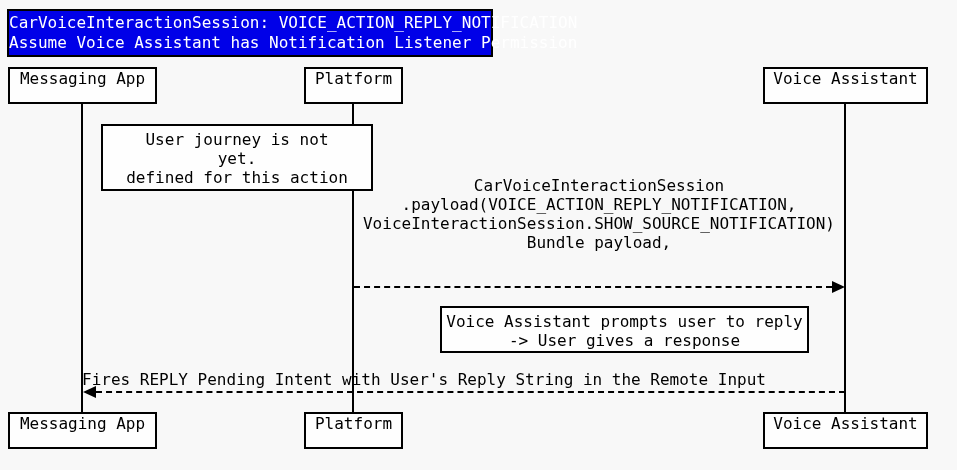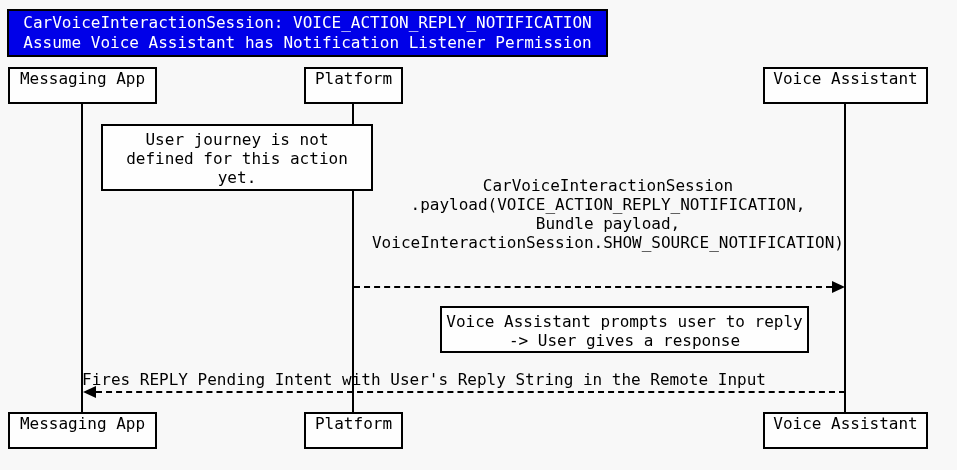--- a/index.html
+++ b/index.html
@@ -13,21 +13,21 @@
     height: 470px;
     background: #f8f8f8;
     font-family: "DejaVu Sans Mono", "Liberation Mono", monospace;
     font-size: 16px;
     color: #000000;
     overflow: hidden;
   }
   .title-box {
     position: absolute;
     left: 7px; top: 9px;
-    width: 601px; height: 48px;
+    width: 486px; height: 48px;
     box-sizing: border-box;
     background: #0000e8;
     border: 2px solid #000000;
     color: #ffffff;
     text-align: center;
     line-height: 20px;
     padding-top: 2px;
     white-space: nowrap;
   }
   .lifeline {
@@ -103,29 +103,29 @@
   </div>
   <div class="actor-box" style="left:304px; top:67px; width:99px;">
     <span>Platform</span>
   </div>
   <div class="actor-box" style="left:763px; top:67px; width:165px;">
     <span>Voice Assistant</span>
   </div>
 
   <div class="note" style="left:101px; top:124px; width:272px; height:67px;">
     <div>User journey is not</div>
+    <div>yet.</div>
     <div>defined for this action</div>
-    <div>yet.</div>
   </div>
 
-  <div class="msg-text" style="left:362px; top:176px; width:492px;">
+  <div class="msg-text" style="left:353px; top:176px; width:492px;">
     <div>CarVoiceInteractionSession</div>
     <div>.payload(VOICE_ACTION_REPLY_NOTIFICATION,</div>
+    <div>VoiceInteractionSession.SHOW_SOURCE_NOTIFICATION)</div>
     <div>Bundle payload,</div>
-    <div>VoiceInteractionSession.SHOW_SOURCE_NOTIFICATION)</div>
   </div>
   <div class="dashed-line" style="left:354px; top:286px; width:478px;"></div>
   <div class="arrowhead-right" style="left:832px; top:281px;"></div>
 
   <div class="note" style="left:440px; top:306px; width:369px; height:47px;">
     <div>Voice Assistant prompts user to reply</div>
     <div>-&gt; User gives a response</div>
   </div>
 
   <div class="msg-text" style="left:82px; top:370px; width:635px;">

